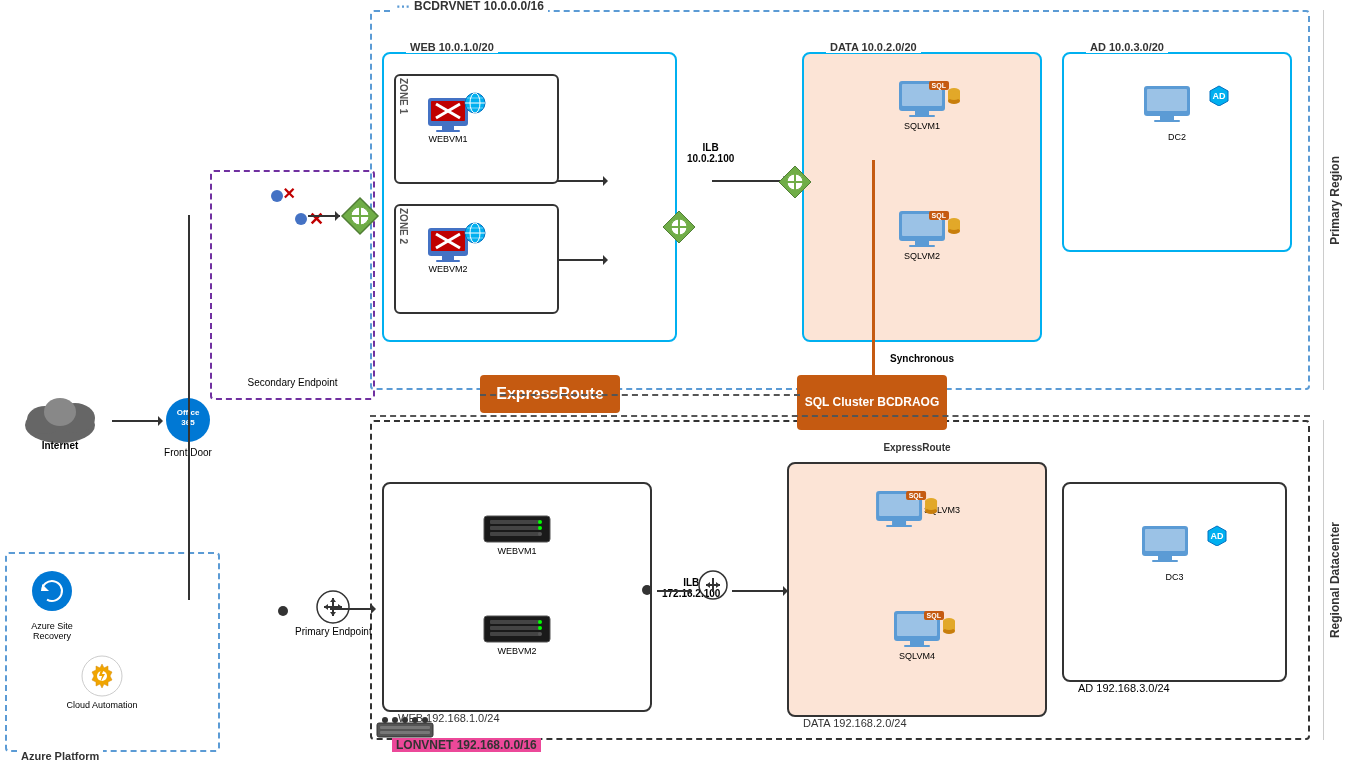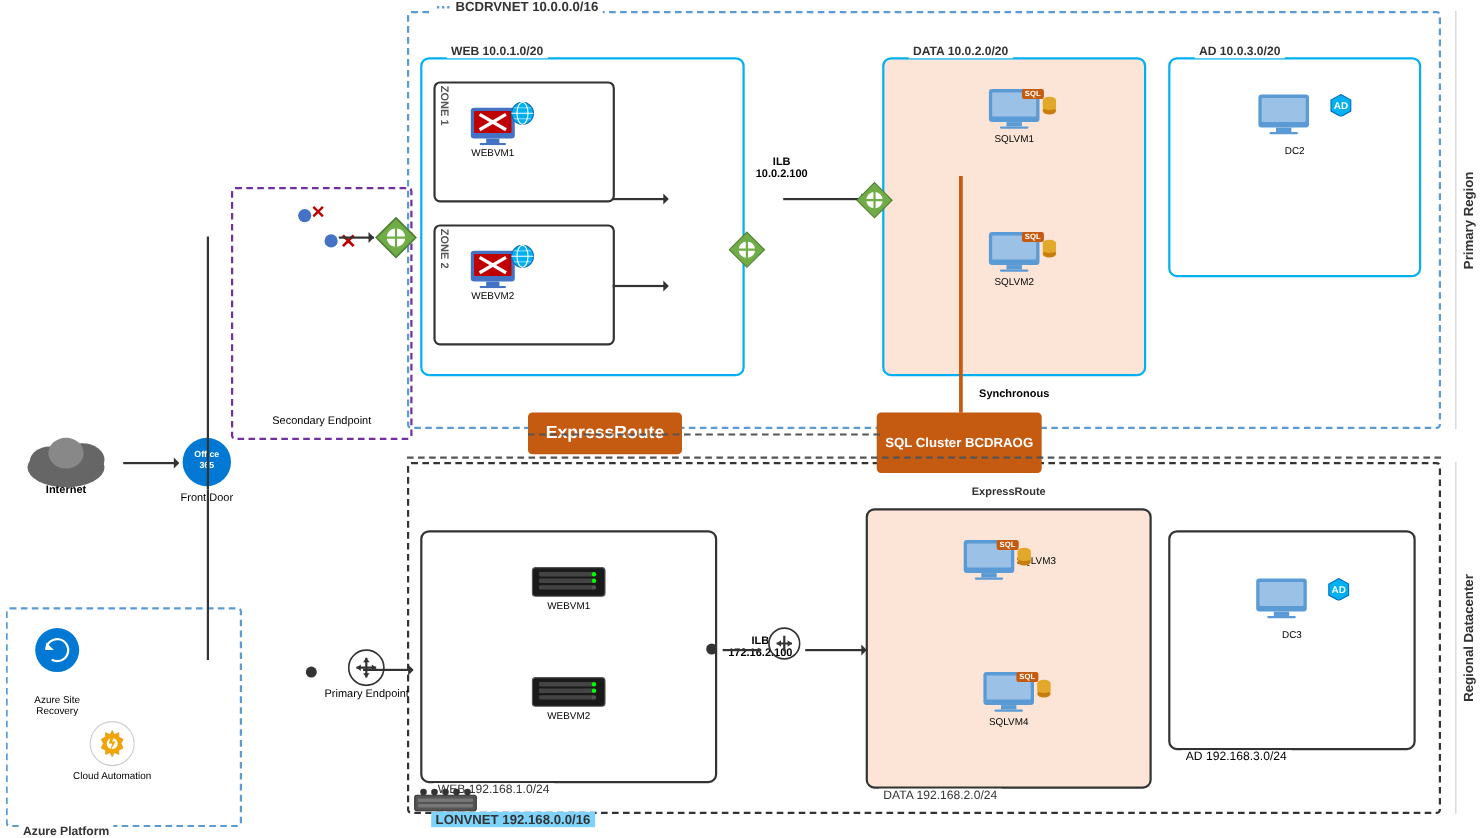--- a/index.html
+++ b/index.html
@@ -129,21 +129,21 @@
       left: 370px;
       width: 940px;
       height: 320px;
       border: 2px dashed #333;
       border-radius: 4px;
     }
     .lonvnet-label {
       position: absolute;
       bottom: -14px;
       left: 20px;
-      background: #7dd3fc;
+      background: #ec4899;
       padding: 0 4px;
       font-weight: bold;
       font-size: 12px;
       color: #333;
     }
 
     
     .web-subnet-bottom {
       position: absolute;
       top: 60px;
@@ -707,21 +707,21 @@
 
   <div class="azure-platform-box">
     <div class="azure-platform-label">Azure Platform</div>
 
     <div style="position:absolute;top:15px;left:10px;display:flex;flex-direction:column;align-items:center;width:70px;">
       <svg width="44" height="44" viewBox="0 0 44 44">
         <circle cx="22" cy="22" r="20" fill="#0078d4"></circle>
         <path d="M12,22 a10,10 0 1,1 5,8.66" stroke="white" fill="none" stroke-width="2"></path>
         <polygon points="12,15 12,22 19,22" fill="white"></polygon>
       </svg>
-      <span style="font-size:9px;text-align:center;margin-top:18px;">Azure Site Recovery</span>
+      <span style="font-size:9px;text-align:center;margin-top:8px;">Azure Site Recovery</span>
     </div>
 
 
     <div style="position:absolute;top:100px;left:55px;display:flex;flex-direction:column;align-items:center;width:80px;">
       <svg width="44" height="44" viewBox="0 0 44 44">
         <circle cx="22" cy="22" r="20" fill="#fff" stroke="#ccc" stroke-width="1"></circle>
 
         <path d="M22,10 L24,14 L28,12 L28,16 L32,18 L30,22 L32,26 L28,28 L28,32 L24,30 L22,34 L20,30 L16,32 L16,28 L12,26 L14,22 L12,18 L16,16 L16,12 L20,14 Z" fill="#f0a500" stroke="#d4880a" stroke-width="0.5"></path>
         <circle cx="22" cy="22" r="5" fill="#fff"></circle>
 

